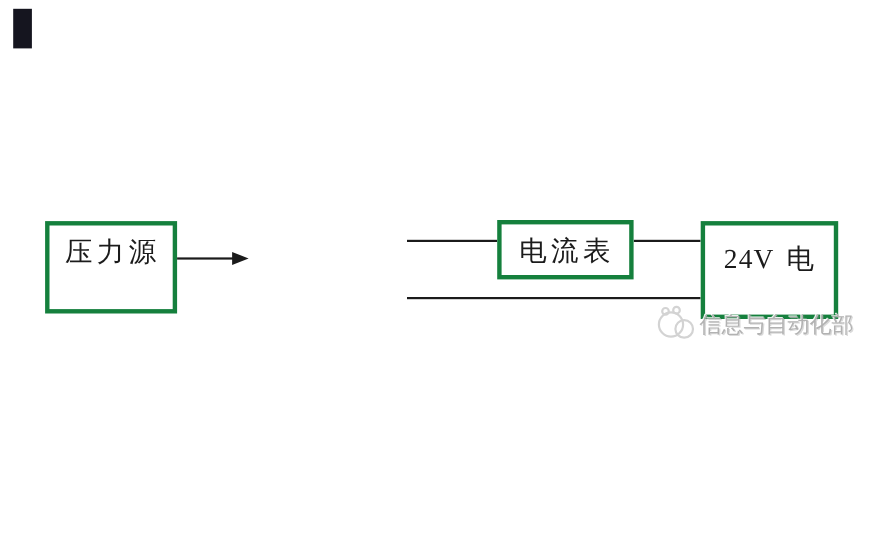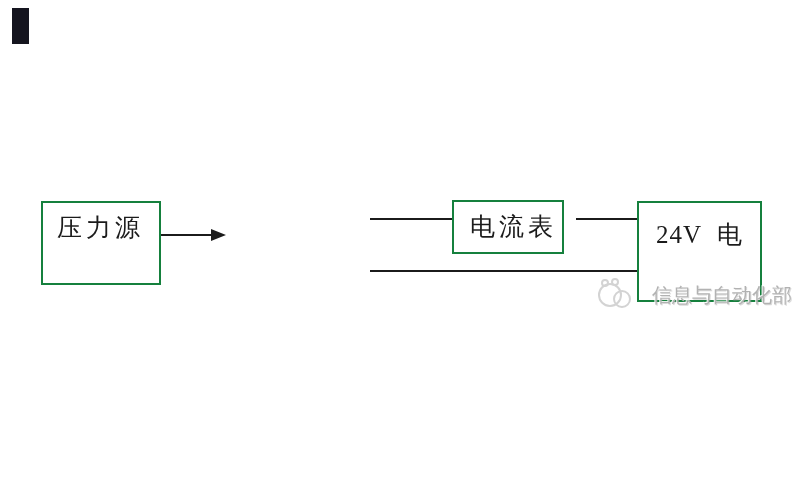--- a/index.html
+++ b/index.html
@@ -17,31 +17,31 @@
     position: absolute;
     left: 12px; top: 8px;
     width: 17px; height: 36px;
     background: #15151f;
   }
 
   
   .dbox {
     position: absolute;
     box-sizing: border-box;
-    border: 2px solid #15803d;
+    border: 4px solid #15803d;
     background: #ffffff;
     color: #1b1b1b;
     font-size: 25px;
     line-height: 35px;
     letter-spacing: 4px;
   }
   .box-pressure   { left: 41px;  top: 201px; width: 120px; height: 84px; padding: 10px 0 0 14px; line-height: 30px; }
   .box-transmitter{ left: 225px; top: 200px; width: 145px; height: 91px; padding: 9px 0 0 15px; }
-  .box-ammeter    { left: 452px; top: 200px; width: 112px; height: 54px; padding: 10px 0 0 16px; line-height: 30px; }
-  .box-power      { left: 637px; top: 201px; width: 125px; height: 101px; padding: 12px 17px 0 17px; line-height: 40px; }
+  .box-ammeter    { left: 452px; top: 200px; width: 124px; height: 54px; padding: 10px 0 0 16px; line-height: 30px; }
+  .box-power      { left: 637px; top: 201px; width: 125px; height: 89px; padding: 12px 17px 0 17px; line-height: 40px; }
   .box-power .l1  { display: flex; justify-content: space-between; letter-spacing: 1px; }
 
   
   .wire {
     position: absolute;
     height: 2px;
     background: #1b1b1b;
   }
   .arrow-shaft   { left: 161px; top: 234px; width: 52px; }
   .wire-top-a    { left: 370px; top: 218px; width: 82px; }
@@ -55,21 +55,20 @@
     border-bottom: 6px solid transparent;
     border-left: 15px solid #1b1b1b;
   }
 
   
   .watermark {
     position: absolute;
     left: 596px; top: 277px;
     display: flex;
     align-items: flex-start;
-    gap: 16px;
   }
   .wm-logo { position: relative; width: 40px; height: 32px; }
   .wm-logo .c {
     position: absolute;
     border: 2px solid #d3d3d3;
     border-radius: 50%;
     background: transparent;
   }
   .wm-logo .c1 { left: 2px;  top: 6px;  width: 20px; height: 20px; }
   .wm-logo .c2 { left: 17px; top: 13px; width: 14px; height: 14px; }

